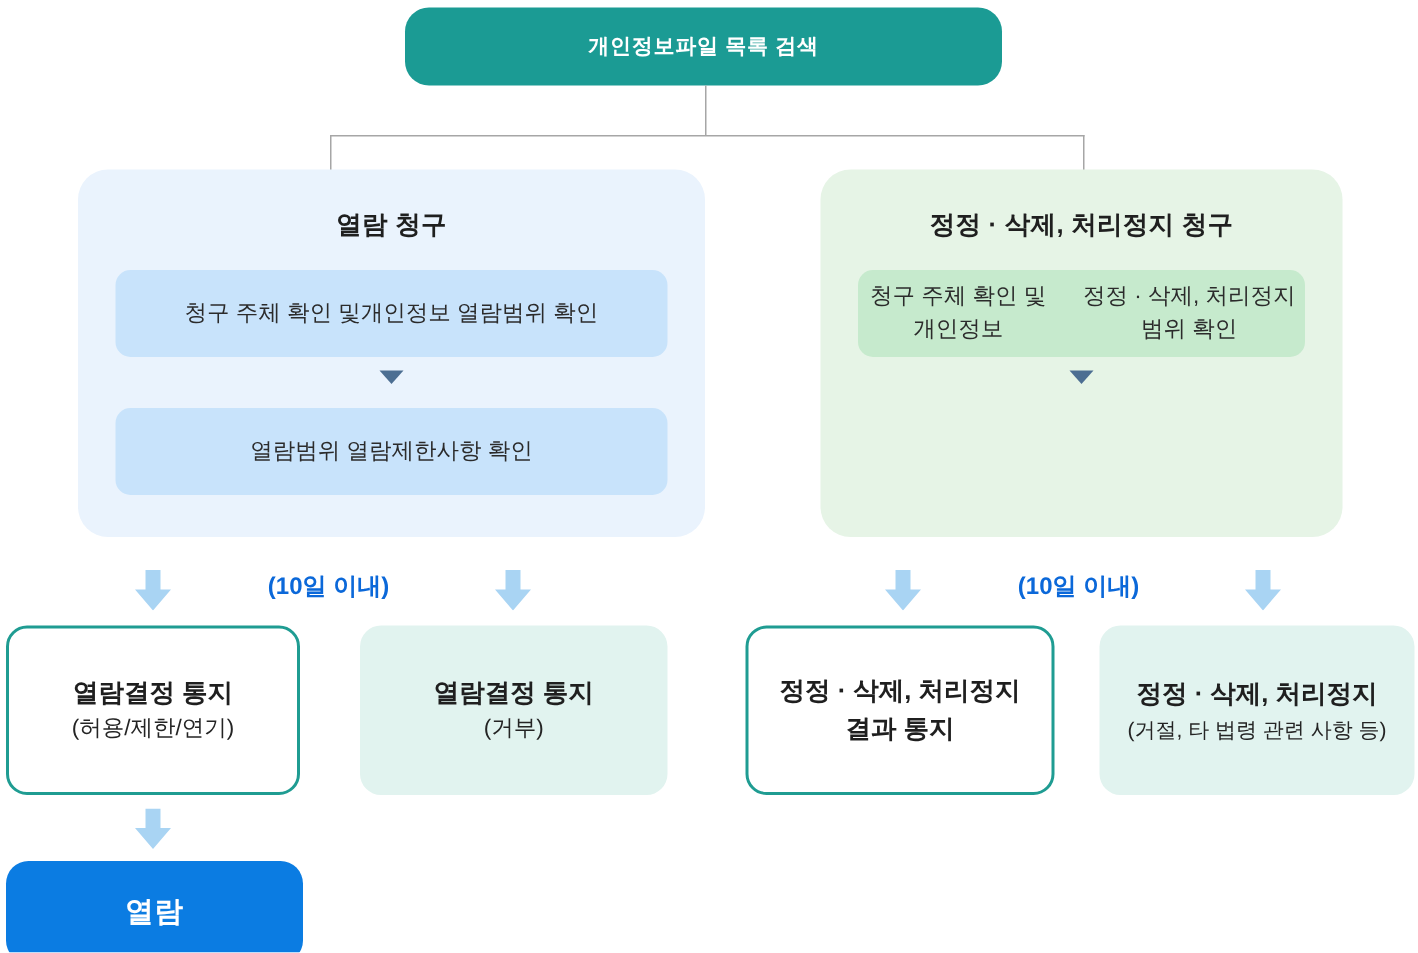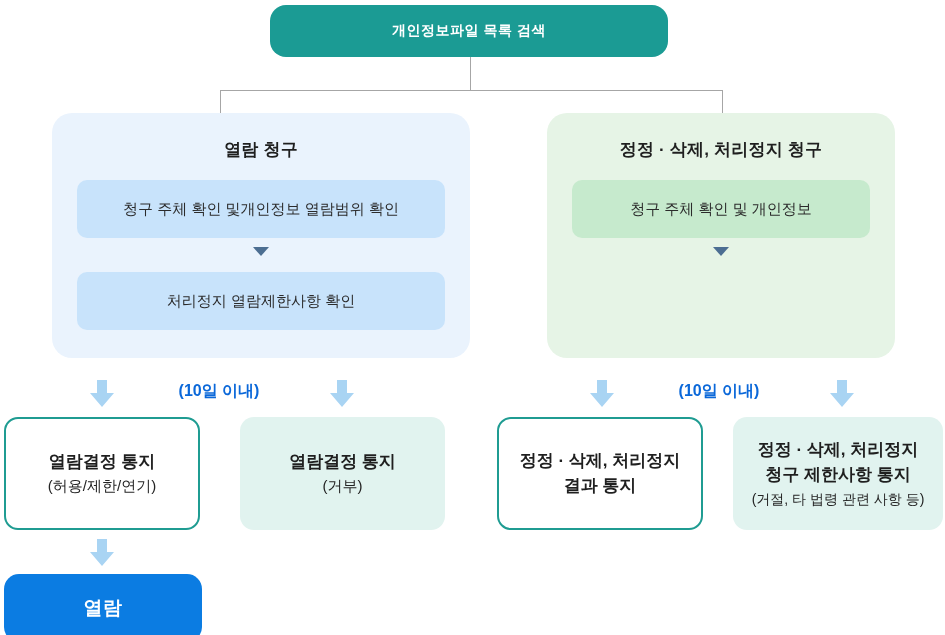--- a/index.html
+++ b/index.html
@@ -108,29 +108,30 @@
   <div class="line line-r"></div>
 
   <section class="panel panel-left">
     <div class="panel-title">열람 청구</div>
     <div class="step step-1">
       <div>청구 주체 확인 및</div>
       <div>개인정보 열람범위 확인</div>
     </div>
     <div class="tri"></div>
     <div class="step step-2">
-      <div>처리정지 열람</div>
+      <div>열람범위 열람</div>
       <div>제한사항 확인</div>
     </div>
   </section>
 
   <section class="panel panel-right">
     <div class="panel-title">정정 · 삭제, 처리정지 청구</div>
     <div class="step step-1">
       <div>청구 주체 확인 및 개인정보</div>
+      <div>정정 · 삭제, 처리정지 범위 확인</div>
     </div>
     <div class="tri"></div>
   </section>
 
   <div class="block-arrow arrow-1">
     <svg viewBox="0 0 24 27" width="24" height="27">
         <path d="M7 0 h10 v13 h7 L12 27 L0 13 h7 Z"></path>
       </svg>
   </div>
   <div class="block-arrow arrow-2">
@@ -162,21 +163,20 @@
 
     <div class="sub">(거부)</div>
   </div>
   <div class="outcome outlined outcome-3">
     <div class="title">정정 · 삭제, 처리정지</div>
     <div class="title">결과 통지</div>
 
   </div>
   <div class="outcome filled outcome-4">
     <div class="title">정정 · 삭제, 처리정지</div>
-    <div class="title">청구 제한사항 통지</div>
     <div class="sub">(거절, 타 법령 관련 사항 등)</div>
   </div>
 
   <div class="block-arrow arrow-5">
     <svg viewBox="0 0 24 27" width="24" height="27">
         <path d="M7 0 h10 v13 h7 L12 27 L0 13 h7 Z"></path>
       </svg>
   </div>
   <div class="final-node">열람</div>
 

